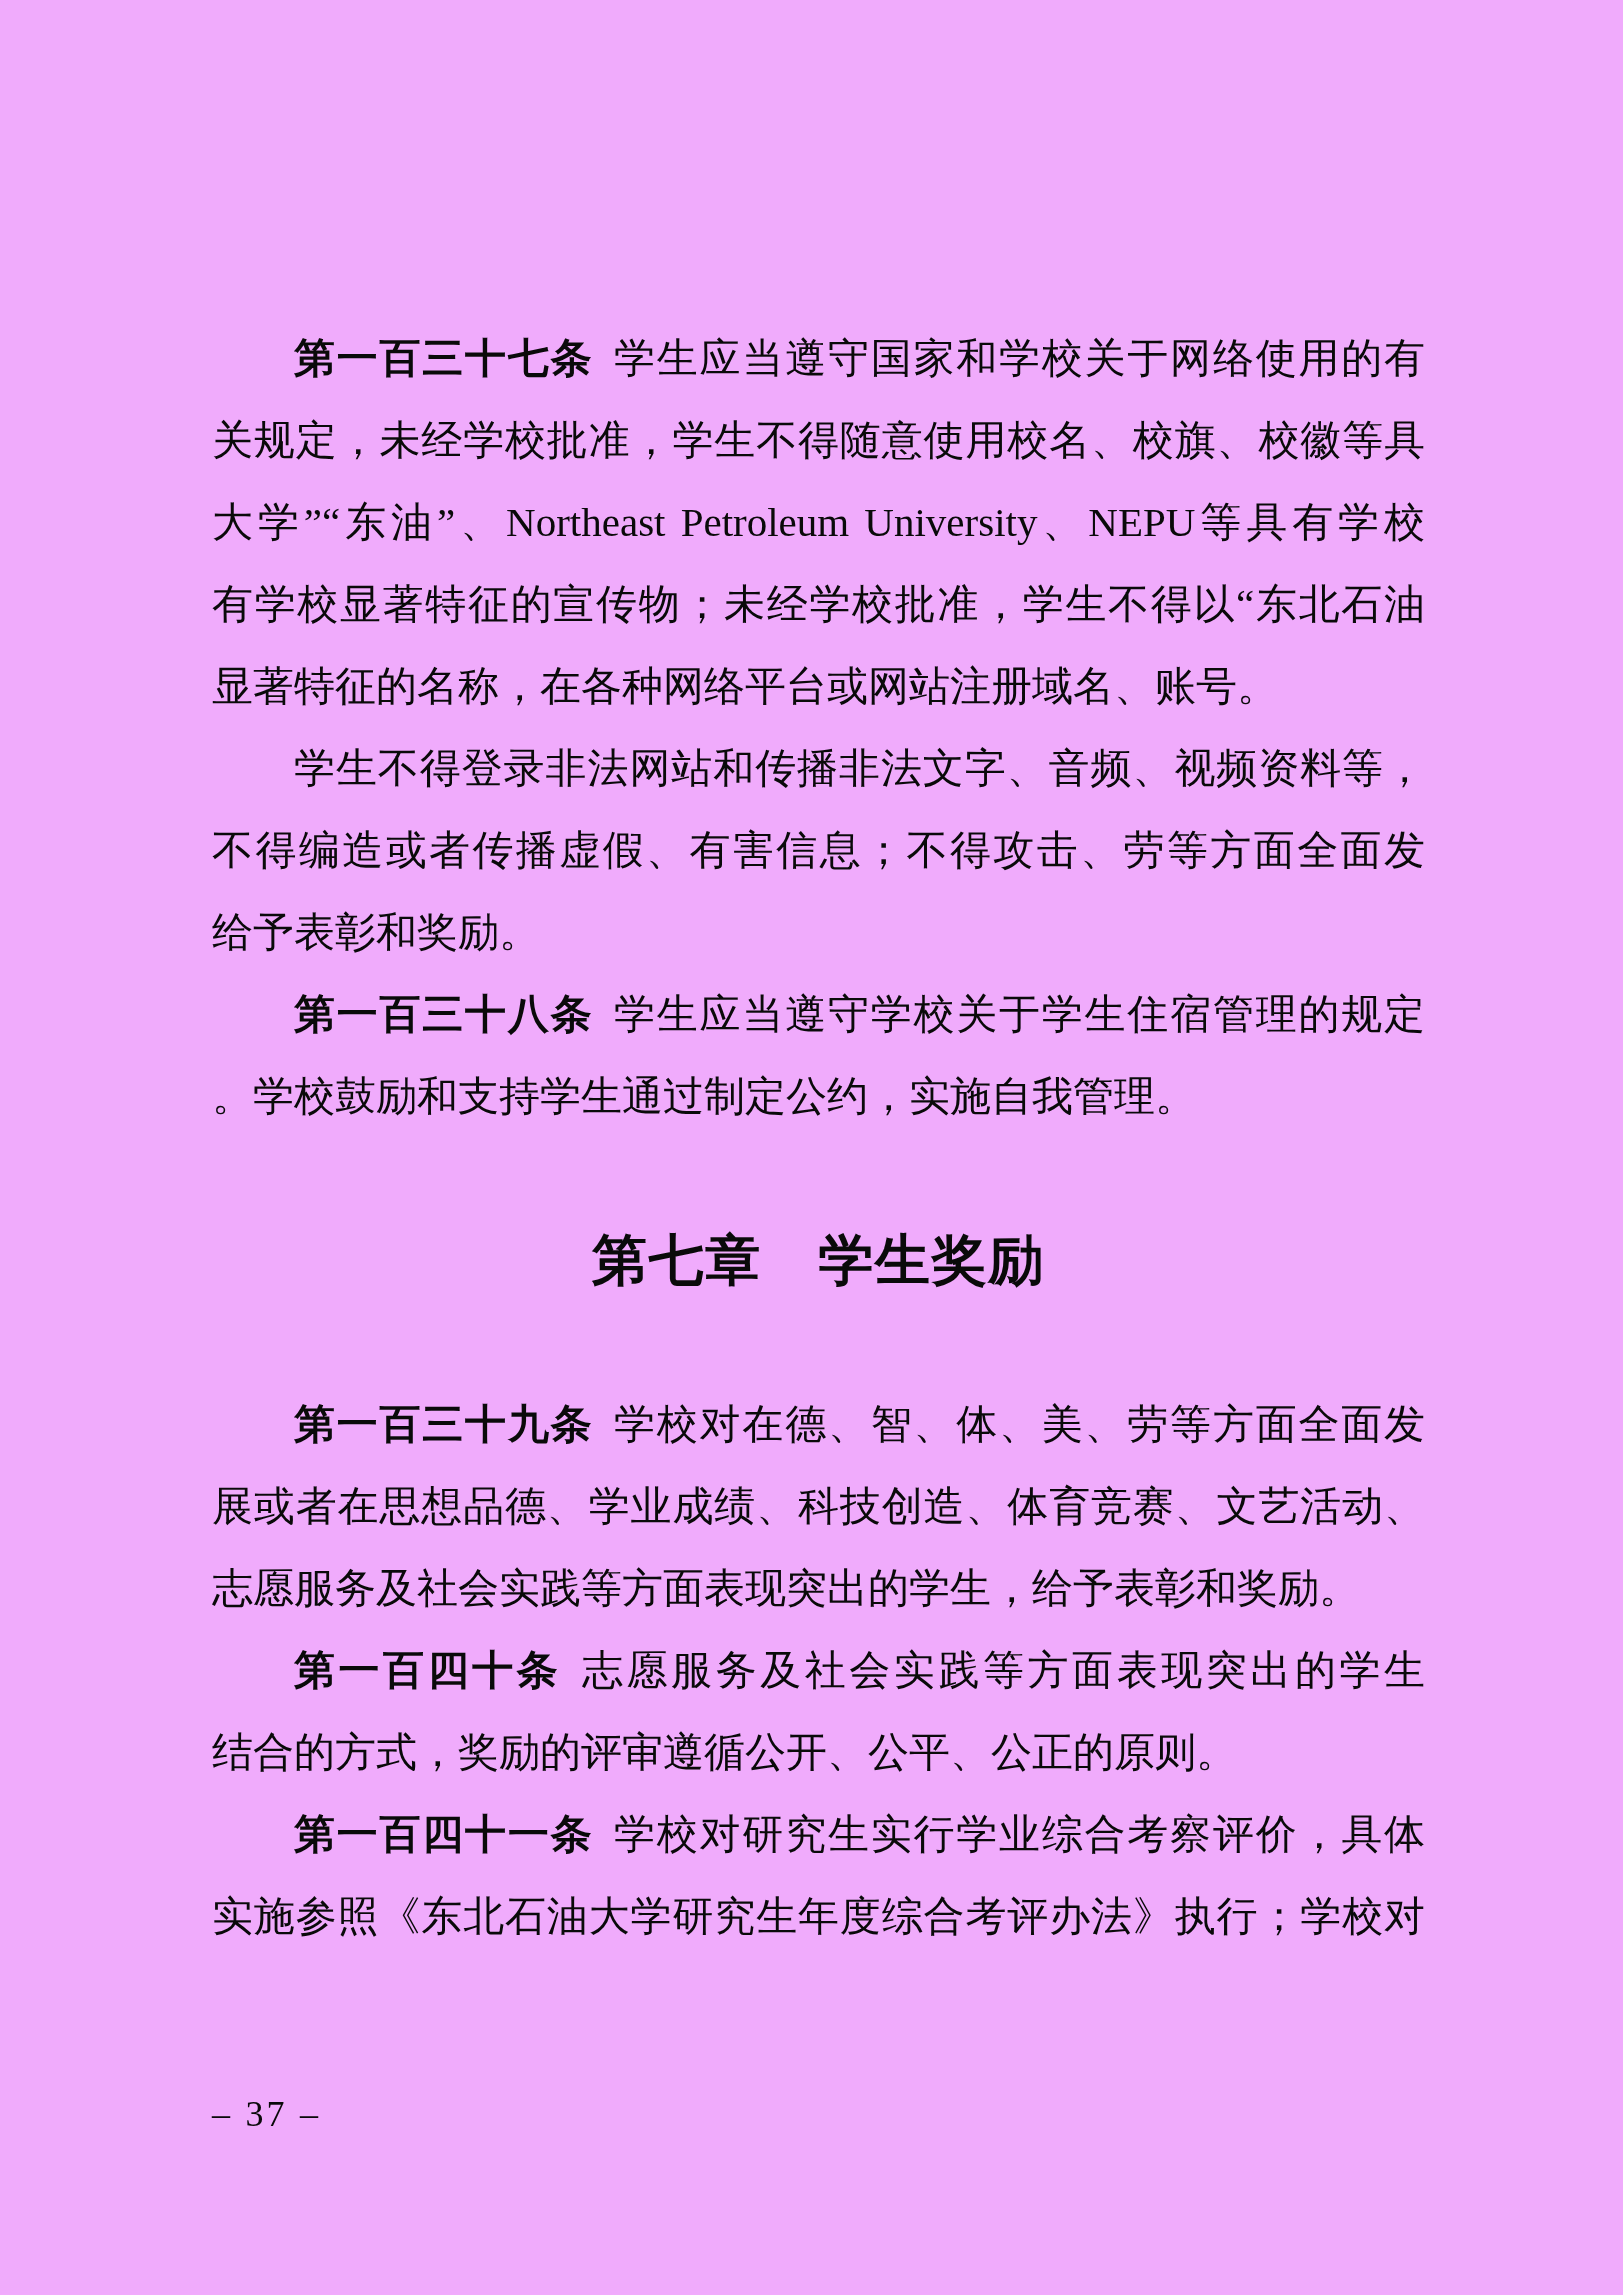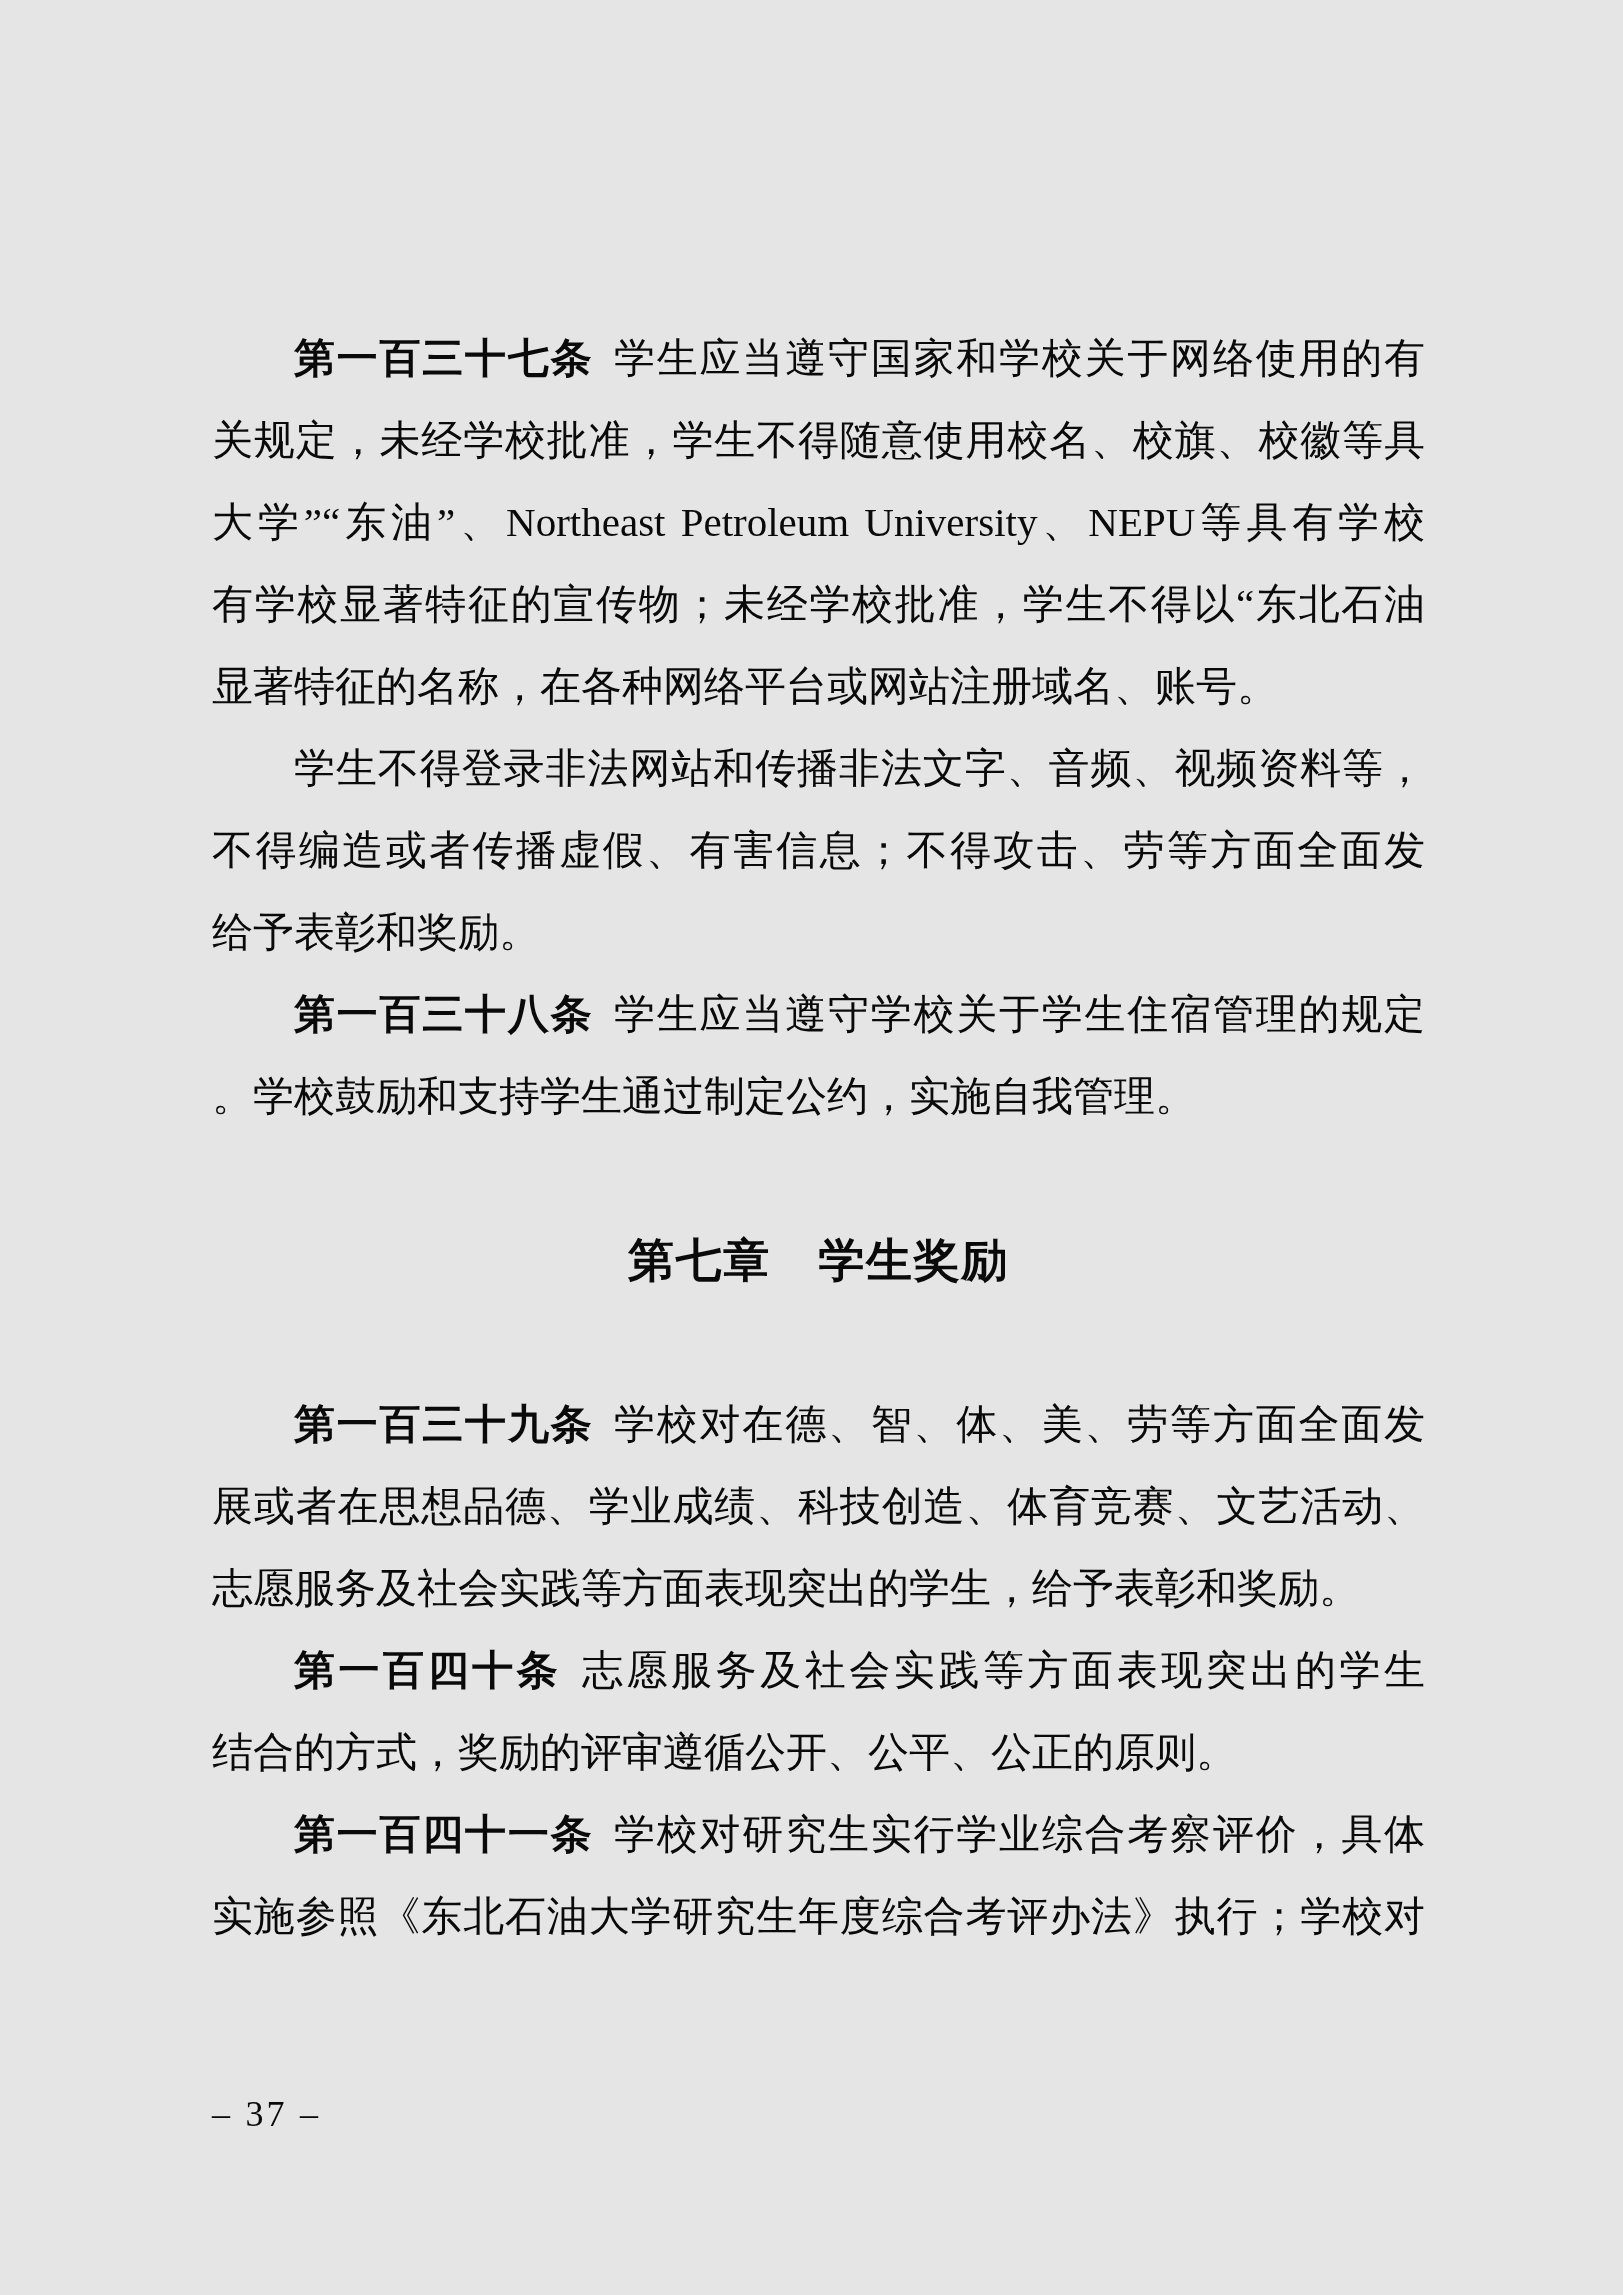--- a/index.html
+++ b/index.html
@@ -4,21 +4,21 @@
 <style>
   html, body {
     margin: 0;
     padding: 0;
     background: #888;
   }
   .page {
     position: relative;
     width: 1624px;
     height: 2295px;
-    background: #e5e5e5;
+    background: #f0abfc;
     font-family: "Liberation Serif", "DejaVu Serif", serif;
     color: #0a0a0a;
     overflow: hidden;
   }
   .content {
     position: absolute;
     top: 317px;
     left: 212px;
     width: 1213px;
   }
@@ -38,21 +38,21 @@
   .article-number {
     font-weight: 700;
   }
   .after-number {
     margin-left: 20.6px;
   }
   .chapter-heading {
     margin: 82px 0;
     font-family: "Liberation Sans", "DejaVu Sans", sans-serif;
     font-weight: 700;
-    font-size: 46px;
+    font-size: 55px;
     line-height: 82px;
     text-align: left;
     text-align-last: center;
     letter-spacing: 1.6px;
   }
   .footer {
     position: absolute;
     top: 2090px;
     left: 212px;
     width: 1213px;

